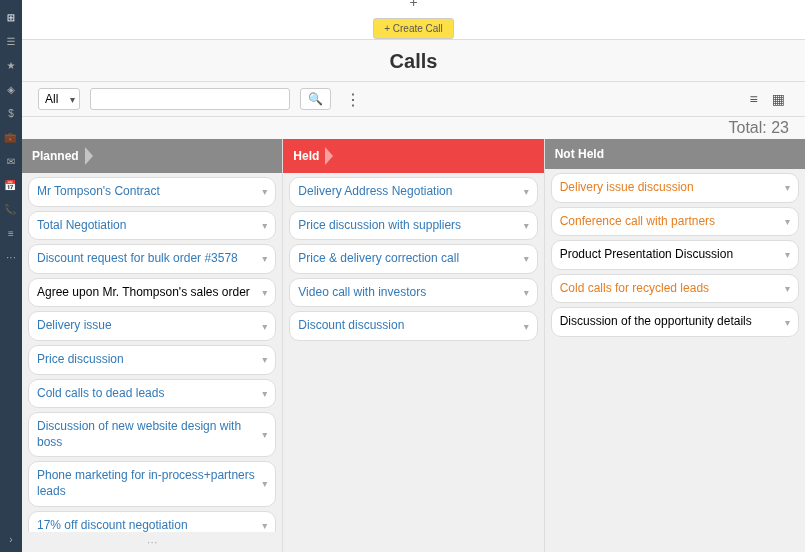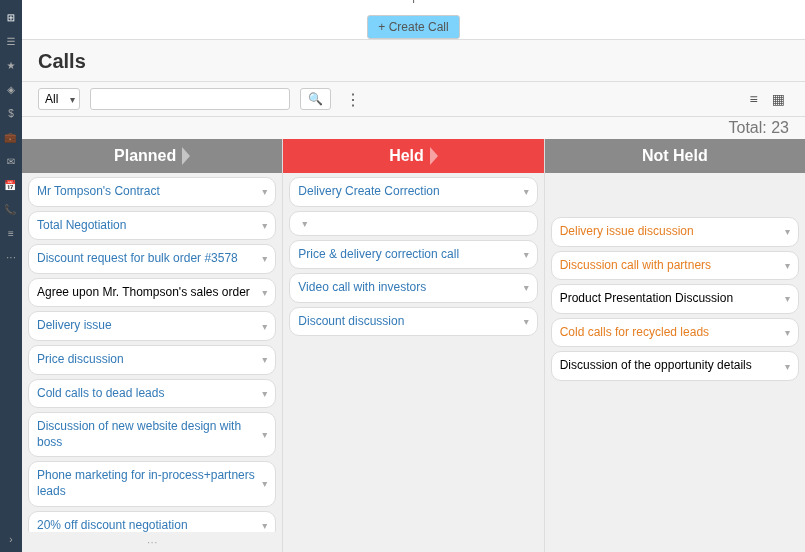--- a/index.html
+++ b/index.html
@@ -63,38 +63,38 @@
       font-size: 12px;
       width: 160px;
       color: #555;
     }
     .topbar-icon {
       color: #666;
       font-size: 14px;
       cursor: pointer;
     }
     .create-call-btn {
-      background: #7dd3fc;
+      background: #fde047;
       border: 1px solid #ccc;
       border-radius: 3px;
       padding: 4px 10px;
-      font-size: 12px;
+      font-size: 10px;
       color: #555;
       cursor: pointer;
       white-space: nowrap;
     }
 
     
     .page-header {
       background: #f8f8f8;
       padding: 10px 16px 8px 16px;
       border-bottom: 1px solid #ddd;
       display: flex;
       align-items: center;
-      justify-content: flex-start;
+      justify-content: center;
     }
     .page-title {
       font-size: 20px;
       font-weight: bold;
       color: #333;
     }
 
     
     .toolbar {
       background: #f8f8f8;
@@ -191,32 +191,31 @@
       flex: 1;
       overflow: hidden;
     }
     .kanban-col {
       flex: 1;
       display: flex;
       flex-direction: column;
       border-right: 1px solid #ddd;
       overflow: hidden;
     }
-    .kanban-col:last-child { border-right: none; gap: 40px; }
+    .kanban-col:last-child { border-right: none; }
 
     .col-header {
       padding: 8px 10px;
-      font-size: 16px;
+      font-size: 12px;
       font-weight: bold;
       color: #fff;
       display: flex;
       align-items: center;
       gap: 6px;
       flex-shrink: 0;
-      justify-content: center;
     }
     .col-header.planned { background: #8a8a8a; }
     .col-header.held { background: #ef4444; }
     .col-header.not-held { background: #8a8a8a; }
 
     .col-header-arrow {
       width: 0;
       height: 0;
       border-top: 9px solid transparent;
       border-bottom: 9px solid transparent;
@@ -357,34 +356,35 @@
             </div>
             <div class="card">
               <span class="card-title ">Discussion of new website design with boss</span>
               <span class="card-arrow">▾</span>
             </div>
             <div class="card">
               <span class="card-title ">Phone marketing for in-process+partners leads</span>
               <span class="card-arrow">▾</span>
             </div>
             <div class="card">
-              <span class="card-title ">20% off discount negotiation</span>
+              <span class="card-title ">17% off discount negotiation</span>
               <span class="card-arrow">▾</span>
             </div>
           </div>
           <div class="col-footer">···</div>
         </div>
         <div class="kanban-col">
           <div class="col-header held">Held<div class="col-header-arrow"></div></div>
           <div class="col-body">
             <div class="card">
-              <span class="card-title ">Delivery Create Correction</span>
-              <span class="card-arrow">▾</span>
-            </div>
-            <div class="card">
+              <span class="card-title ">Delivery Address Negotiation</span>
+              <span class="card-arrow">▾</span>
+            </div>
+            <div class="card">
+              <span class="card-title ">Price discussion with suppliers</span>
               <span class="card-arrow">▾</span>
             </div>
             <div class="card">
               <span class="card-title ">Price &amp; delivery correction call</span>
               <span class="card-arrow">▾</span>
             </div>
             <div class="card">
               <span class="card-title ">Video call with investors</span>
               <span class="card-arrow">▾</span>
             </div>
@@ -395,21 +395,21 @@
           </div>
         </div>
         <div class="kanban-col">
           <div class="col-header not-held">Not Held</div>
           <div class="col-body">
             <div class="card">
               <span class="card-title orange">Delivery issue discussion</span>
               <span class="card-arrow">▾</span>
             </div>
             <div class="card">
-              <span class="card-title orange">Discussion call with partners</span>
+              <span class="card-title orange">Conference call with partners</span>
               <span class="card-arrow">▾</span>
             </div>
             <div class="card">
               <span class="card-title black">Product Presentation Discussion</span>
               <span class="card-arrow">▾</span>
             </div>
             <div class="card">
               <span class="card-title orange">Cold calls for recycled leads</span>
               <span class="card-arrow">▾</span>
             </div>

